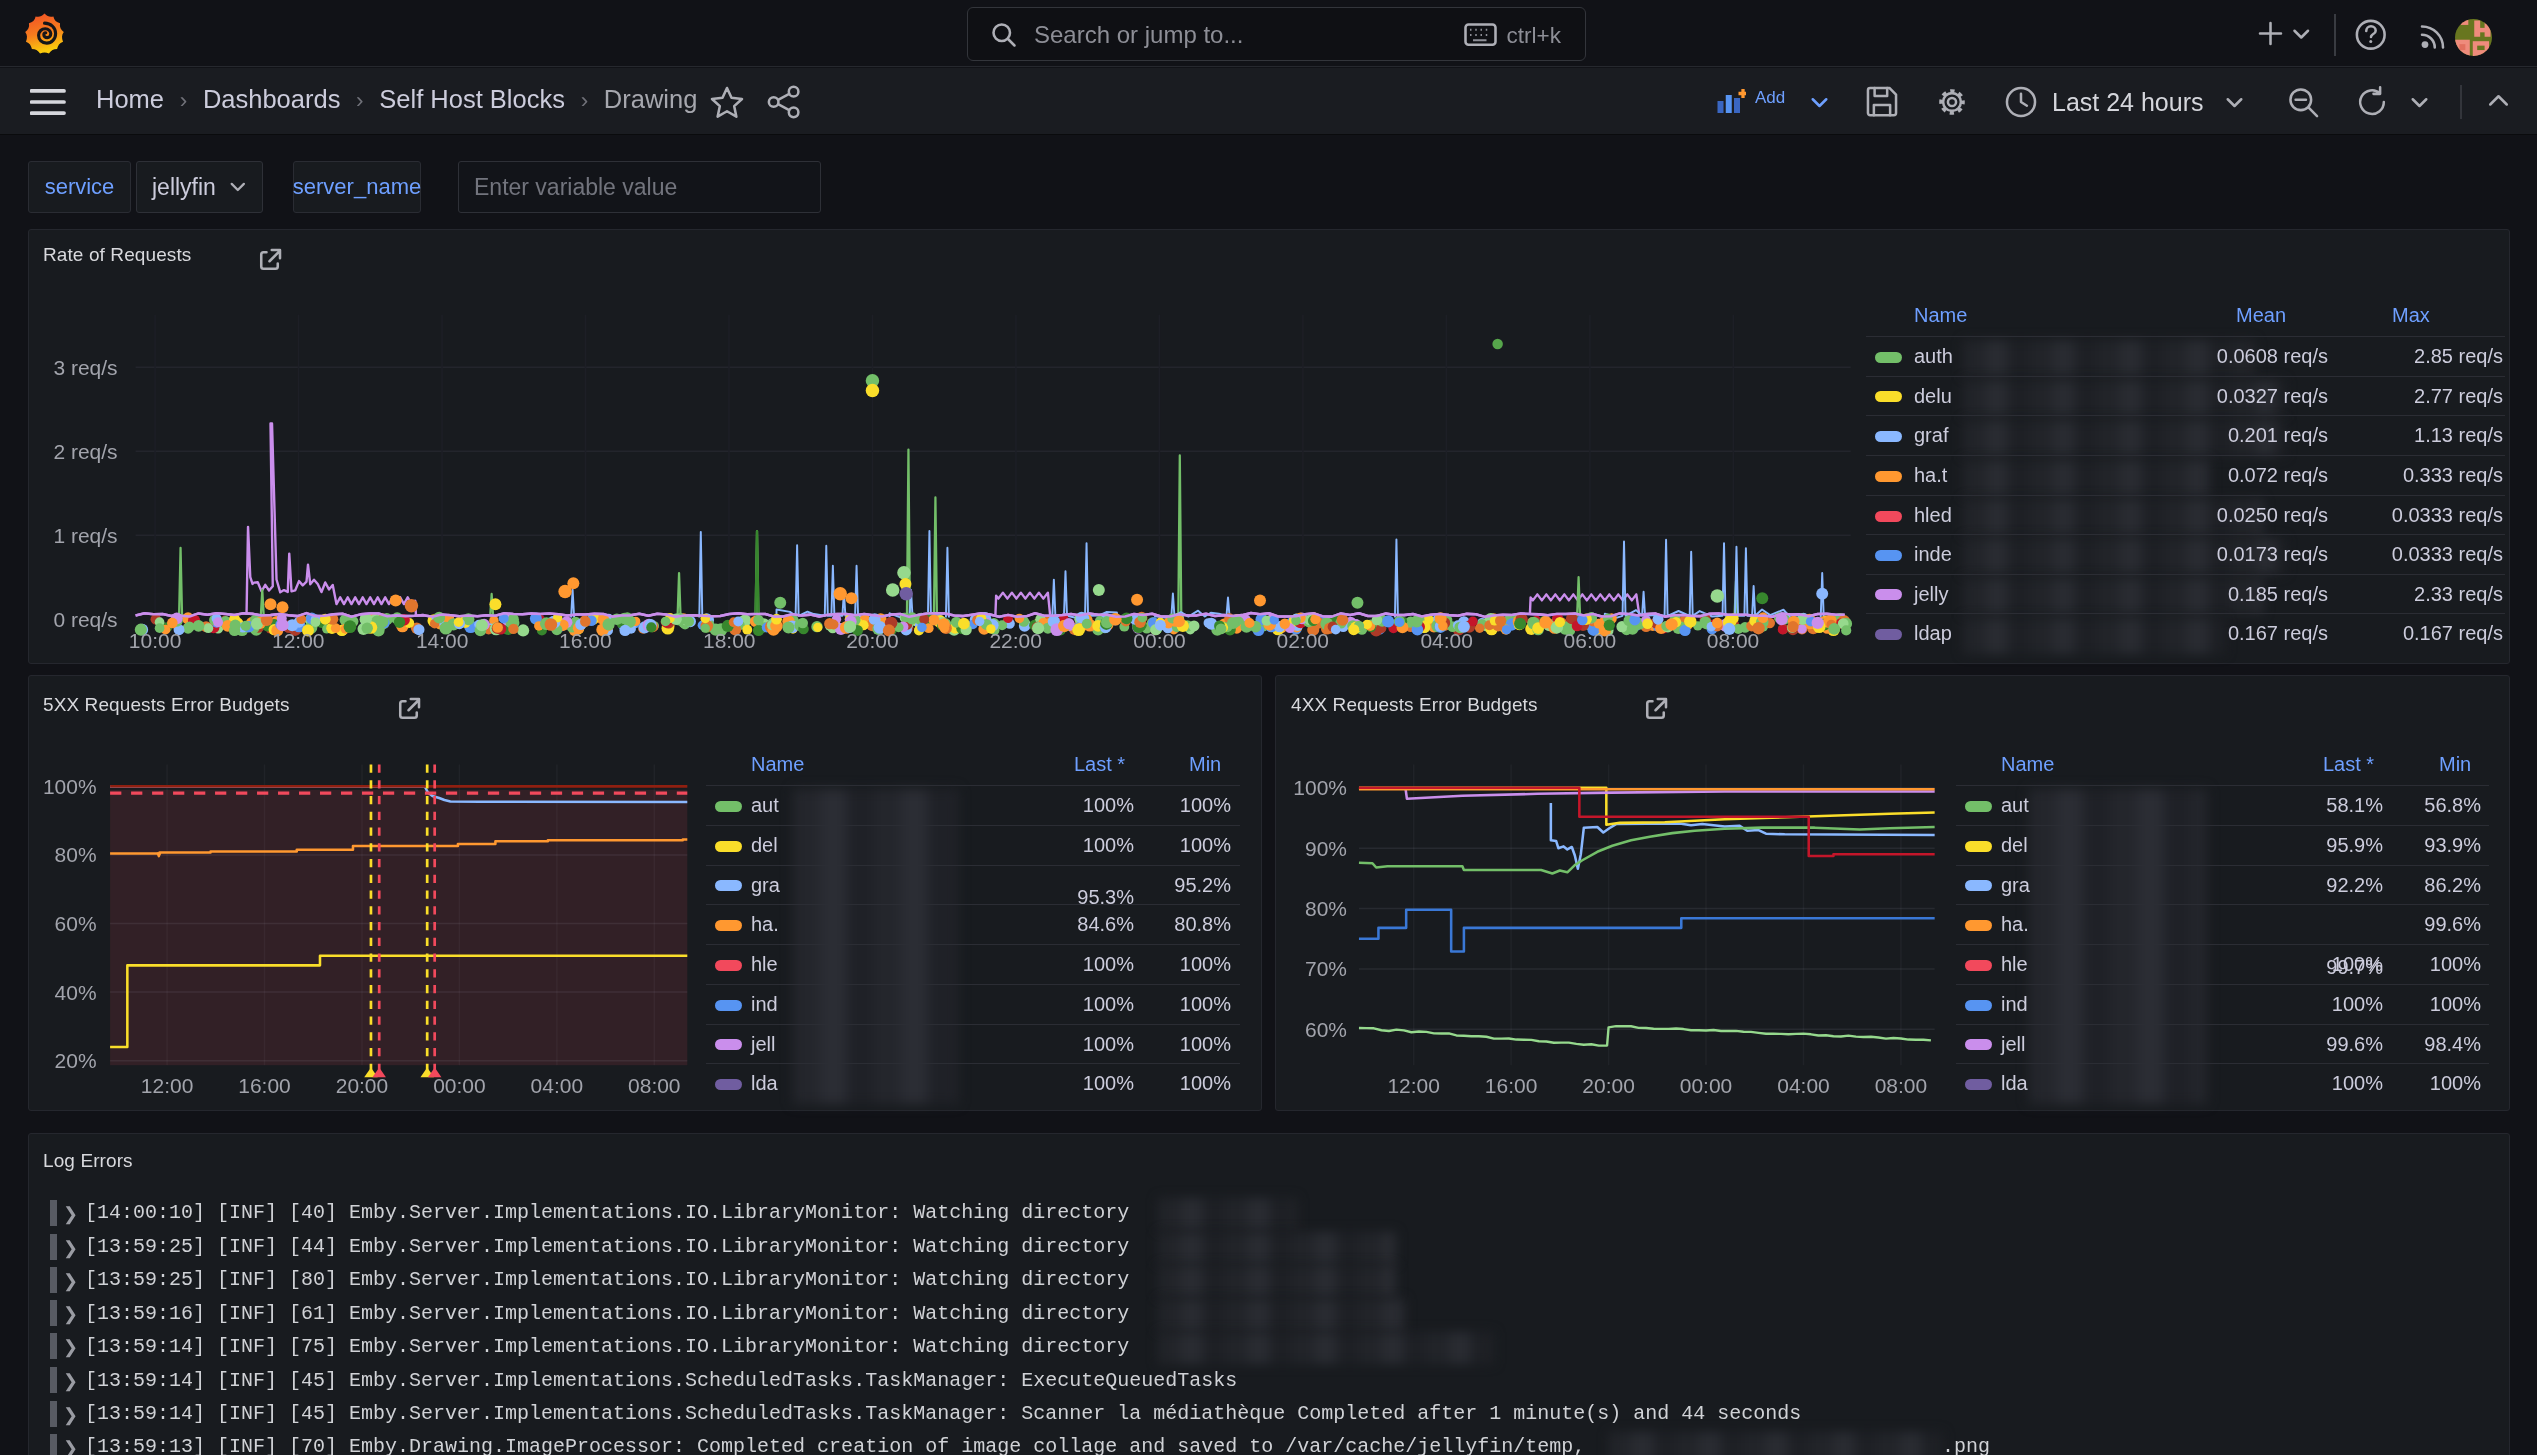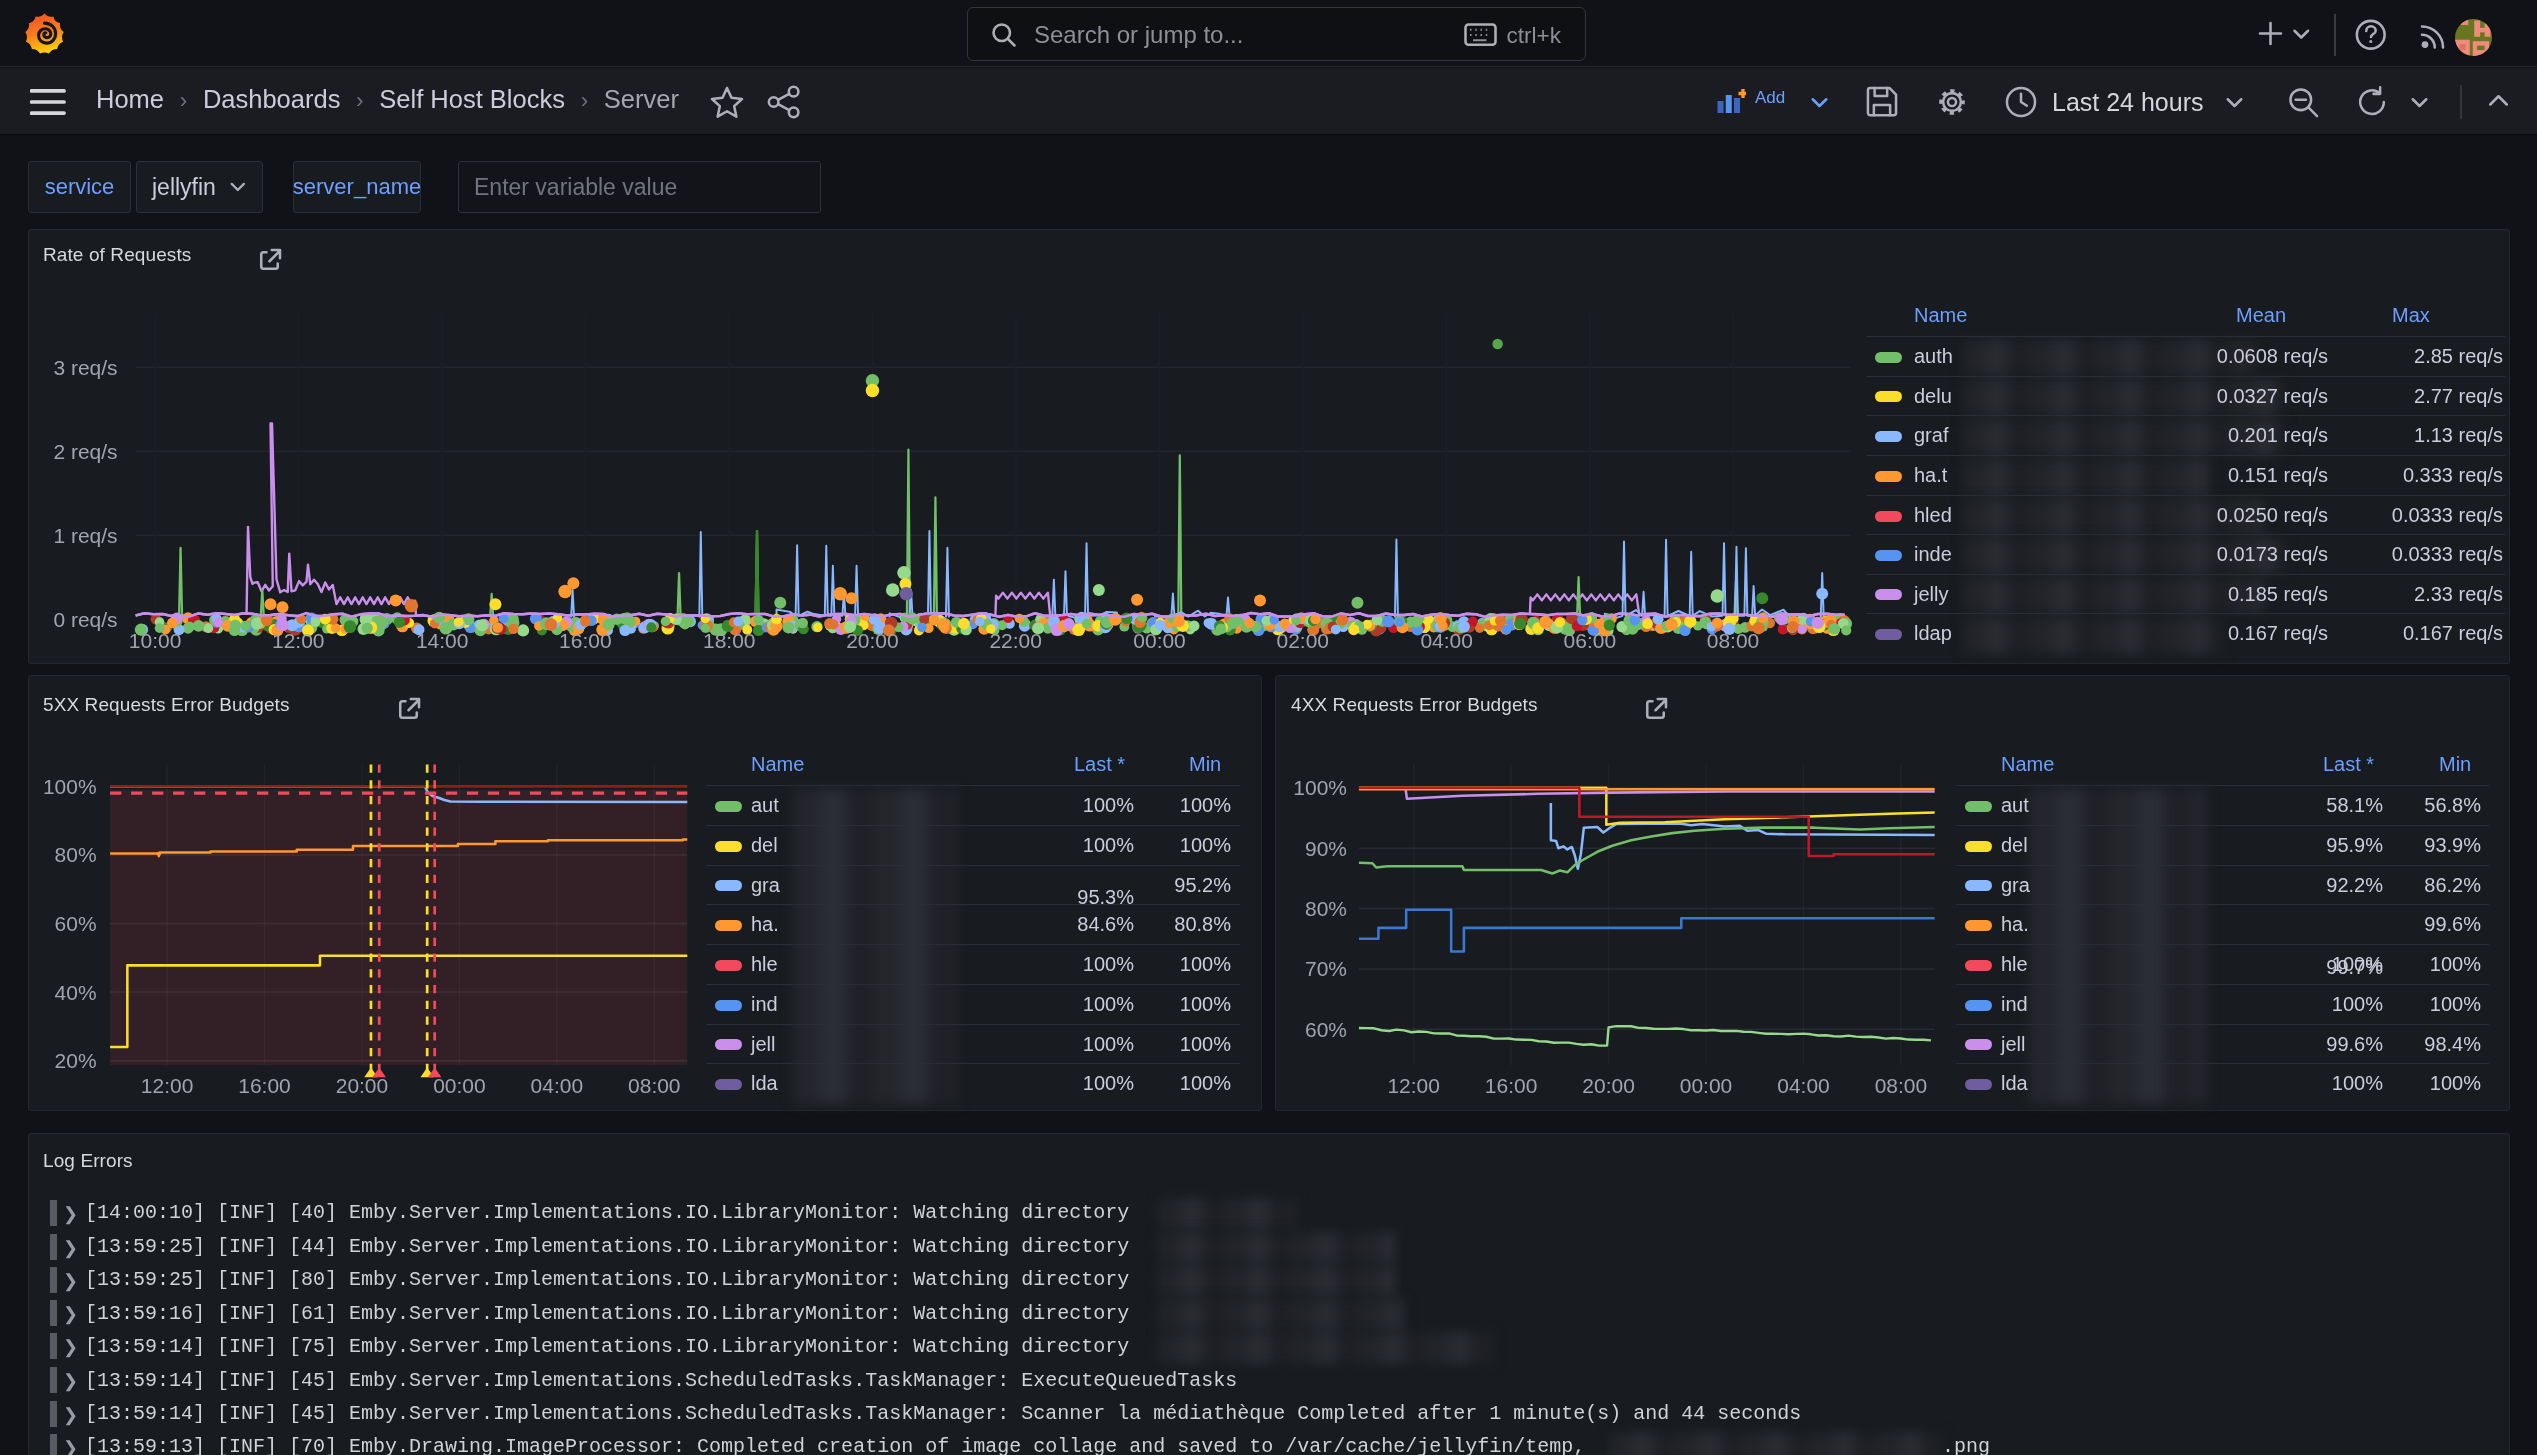--- a/index.html
+++ b/index.html
@@ -90,21 +90,21 @@
       <rect x="0" y="28" width="20" height="22" fill="#ef8b7c"></rect>
       <rect x="24" y="30" width="22" height="20" fill="#ef8b7c"></rect>
       <rect x="30" y="36" width="10" height="6" fill="#68761f"></rect>
       <rect x="6" y="34" width="8" height="8" fill="#e2705f"></rect>
     </g>
   </svg>
 <div class="toolbar"></div>
 <svg class="abs" style="left:30px;top:87px" width="37" height="30" viewBox="0 0 50 40">
     <path d="M2 5 h44 M2 20 h44 M2 35 h44" stroke="#d5d6dc" stroke-width="5" stroke-linecap="round"></path>
   </svg>
-<div class="abs" style="left:96px;top:85px;white-space:nowrap"><span class="crumb">Home</span><span class="crumbsep" style="margin:0 15.7px">›</span><span class="crumb">Dashboards</span><span class="crumbsep" style="margin:0 15.7px">›</span><span class="crumb">Self Host Blocks</span><span class="crumbsep" style="margin:0 15.7px">›</span><span class="crumb crumblast">Server</span></div>
+<div class="abs" style="left:96px;top:85px;white-space:nowrap"><span class="crumb">Home</span><span class="crumbsep" style="margin:0 15.7px">›</span><span class="crumb">Dashboards</span><span class="crumbsep" style="margin:0 15.7px">›</span><span class="crumb">Self Host Blocks</span><span class="crumbsep" style="margin:0 15.7px">›</span><span class="crumb crumblast">Drawing</span></div>
 <svg class="abs" style="left:709px;top:85px" width="36" height="36" viewBox="0 0 48 48">
     <path d="M24 4 l6 13 14 1.6 -10.4 9.6 2.9 14 -12.5 -7.2 -12.5 7.2 2.9 -14 L4 18.6 18 17 Z" class="icon" stroke-width="3.2"></path>
   </svg>
 <svg class="abs" style="left:767px;top:85px" width="34" height="34" viewBox="0 0 46 46">
     <circle cx="36" cy="9" r="6.5" class="icon" stroke-width="3.4"></circle>
     <circle cx="9" cy="23" r="6.5" class="icon" stroke-width="3.4"></circle>
     <circle cx="36" cy="37" r="6.5" class="icon" stroke-width="3.4"></circle>
     <path d="M15 20 L30 12 M15 26 L30 34" class="icon" stroke-width="3.4"></path>
   </svg>
 <svg class="abs" style="left:1716px;top:89px" width="30" height="27" viewBox="0 0 40 36">
@@ -177,21 +177,21 @@
 <div class="abs" style="left:1866px;top:376px;width:639px;height:0.7px;background:#2b2d34"></div>
 <div class="abs" style="left:1875px;top:431px;width:27px;height:11.2px;border-radius:6px;background:#8ab8ff"></div>
 <div class="abs legend-txt" style="left:1914px;top:424px">graf</div>
 <div class="blur1" style="left:1963px;top:420px;width:322px;height:36px"></div>
 <div class="abs legend-txt" style="left:2328px;top:424px;transform:translateX(-100%)">0.201 req/s</div>
 <div class="abs legend-txt" style="left:2503px;top:424px;transform:translateX(-100%)">1.13 req/s</div>
 <div class="abs" style="left:1866px;top:415px;width:639px;height:0.7px;background:#2b2d34"></div>
 <div class="abs" style="left:1875px;top:471px;width:27px;height:11.2px;border-radius:6px;background:#ff9830"></div>
 <div class="abs legend-txt" style="left:1914px;top:464px">ha.t</div>
 <div class="blur1" style="left:1963px;top:460px;width:247px;height:36px"></div>
-<div class="abs legend-txt" style="left:2328px;top:464px;transform:translateX(-100%)">0.151 req/s</div>
+<div class="abs legend-txt" style="left:2328px;top:464px;transform:translateX(-100%)">0.072 req/s</div>
 <div class="abs legend-txt" style="left:2503px;top:464px;transform:translateX(-100%)">0.333 req/s</div>
 <div class="abs" style="left:1866px;top:455px;width:639px;height:0.7px;background:#2b2d34"></div>
 <div class="abs" style="left:1875px;top:511px;width:27px;height:11.2px;border-radius:6px;background:#f2495c"></div>
 <div class="abs legend-txt" style="left:1914px;top:504px">hled</div>
 <div class="blur1" style="left:1963px;top:499px;width:300px;height:36px"></div>
 <div class="abs legend-txt" style="left:2328px;top:504px;transform:translateX(-100%)">0.0250 req/s</div>
 <div class="abs legend-txt" style="left:2503px;top:504px;transform:translateX(-100%)">0.0333 req/s</div>
 <div class="abs" style="left:1866px;top:495px;width:639px;height:0.7px;background:#2b2d34"></div>
 <div class="abs" style="left:1875px;top:550px;width:27px;height:11.2px;border-radius:6px;background:#5794f2"></div>
 <div class="abs legend-txt" style="left:1914px;top:543px">inde</div>

